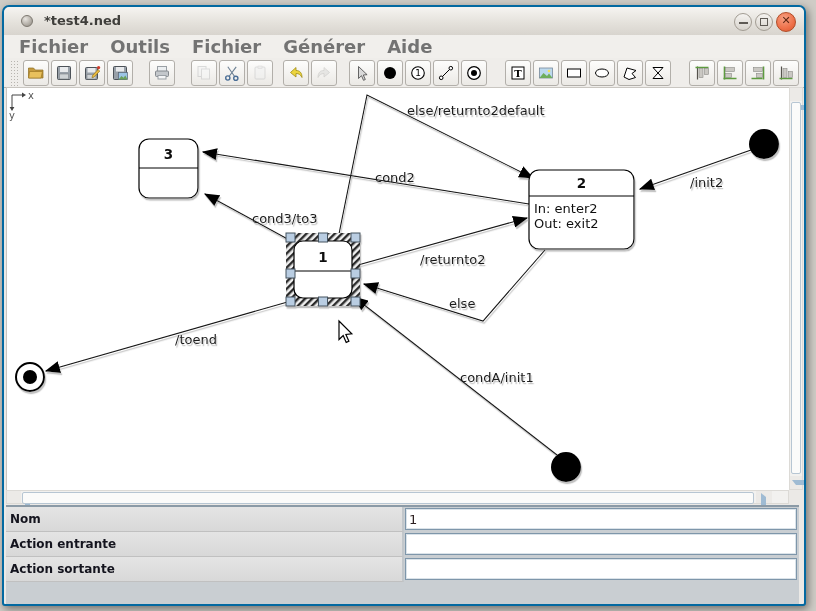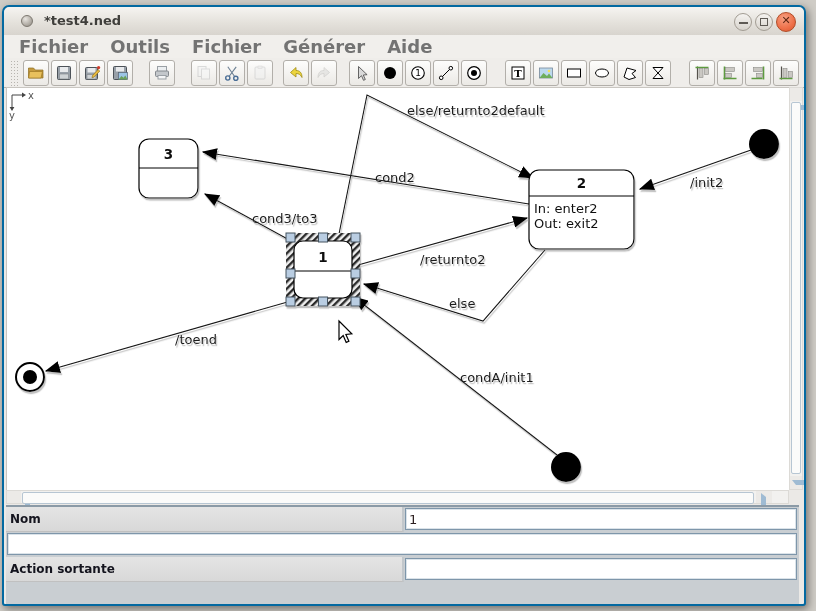--- a/index.html
+++ b/index.html
@@ -366,20 +366,21 @@
         <span class="tri right"></span>
       </div>
   </div>
 
   <div class="proptable">
     <div class="prow">
       <div class="plabel">Nom</div>
       <div class="pval"><input type="text" value="1" style=""></div>
     </div>
     <div class="prow">
+      <div class="plabel">Action entrante</div>
       <div class="pval"><input type="text" value="" style=""></div>
     </div>
     <div class="prow">
       <div class="plabel">Action sortante</div>
       <div class="pval"><input type="text" value="" style=""></div>
     </div>
   </div>
 
 </div>
 

